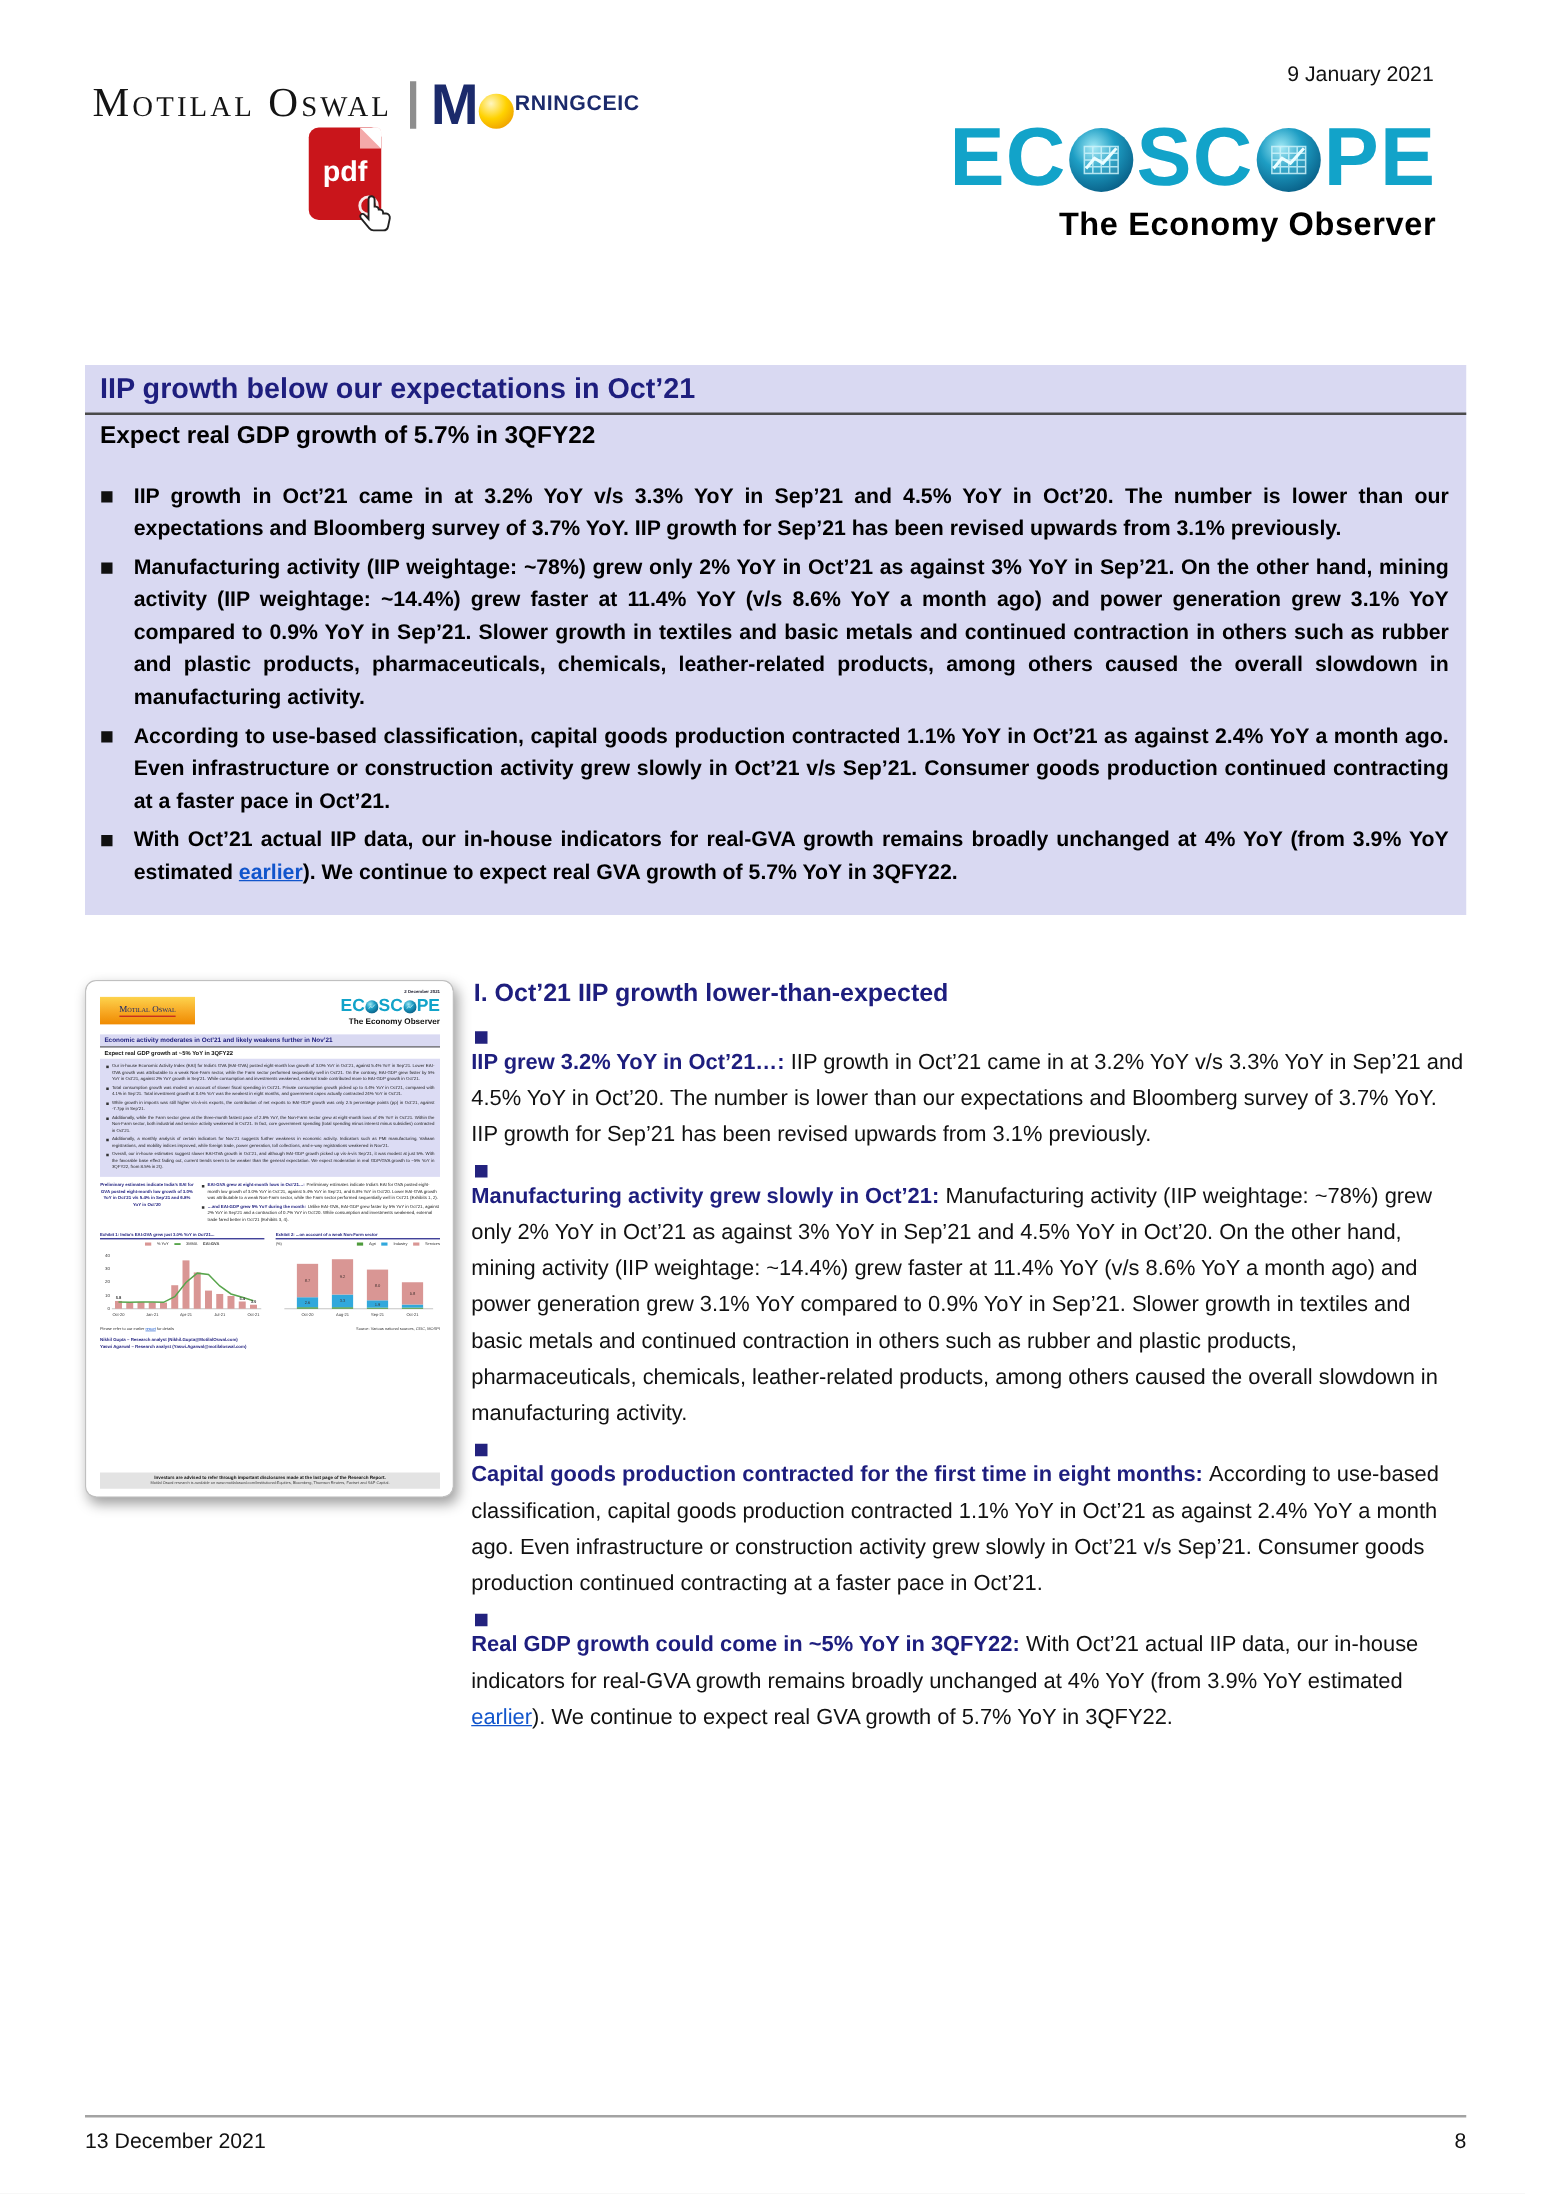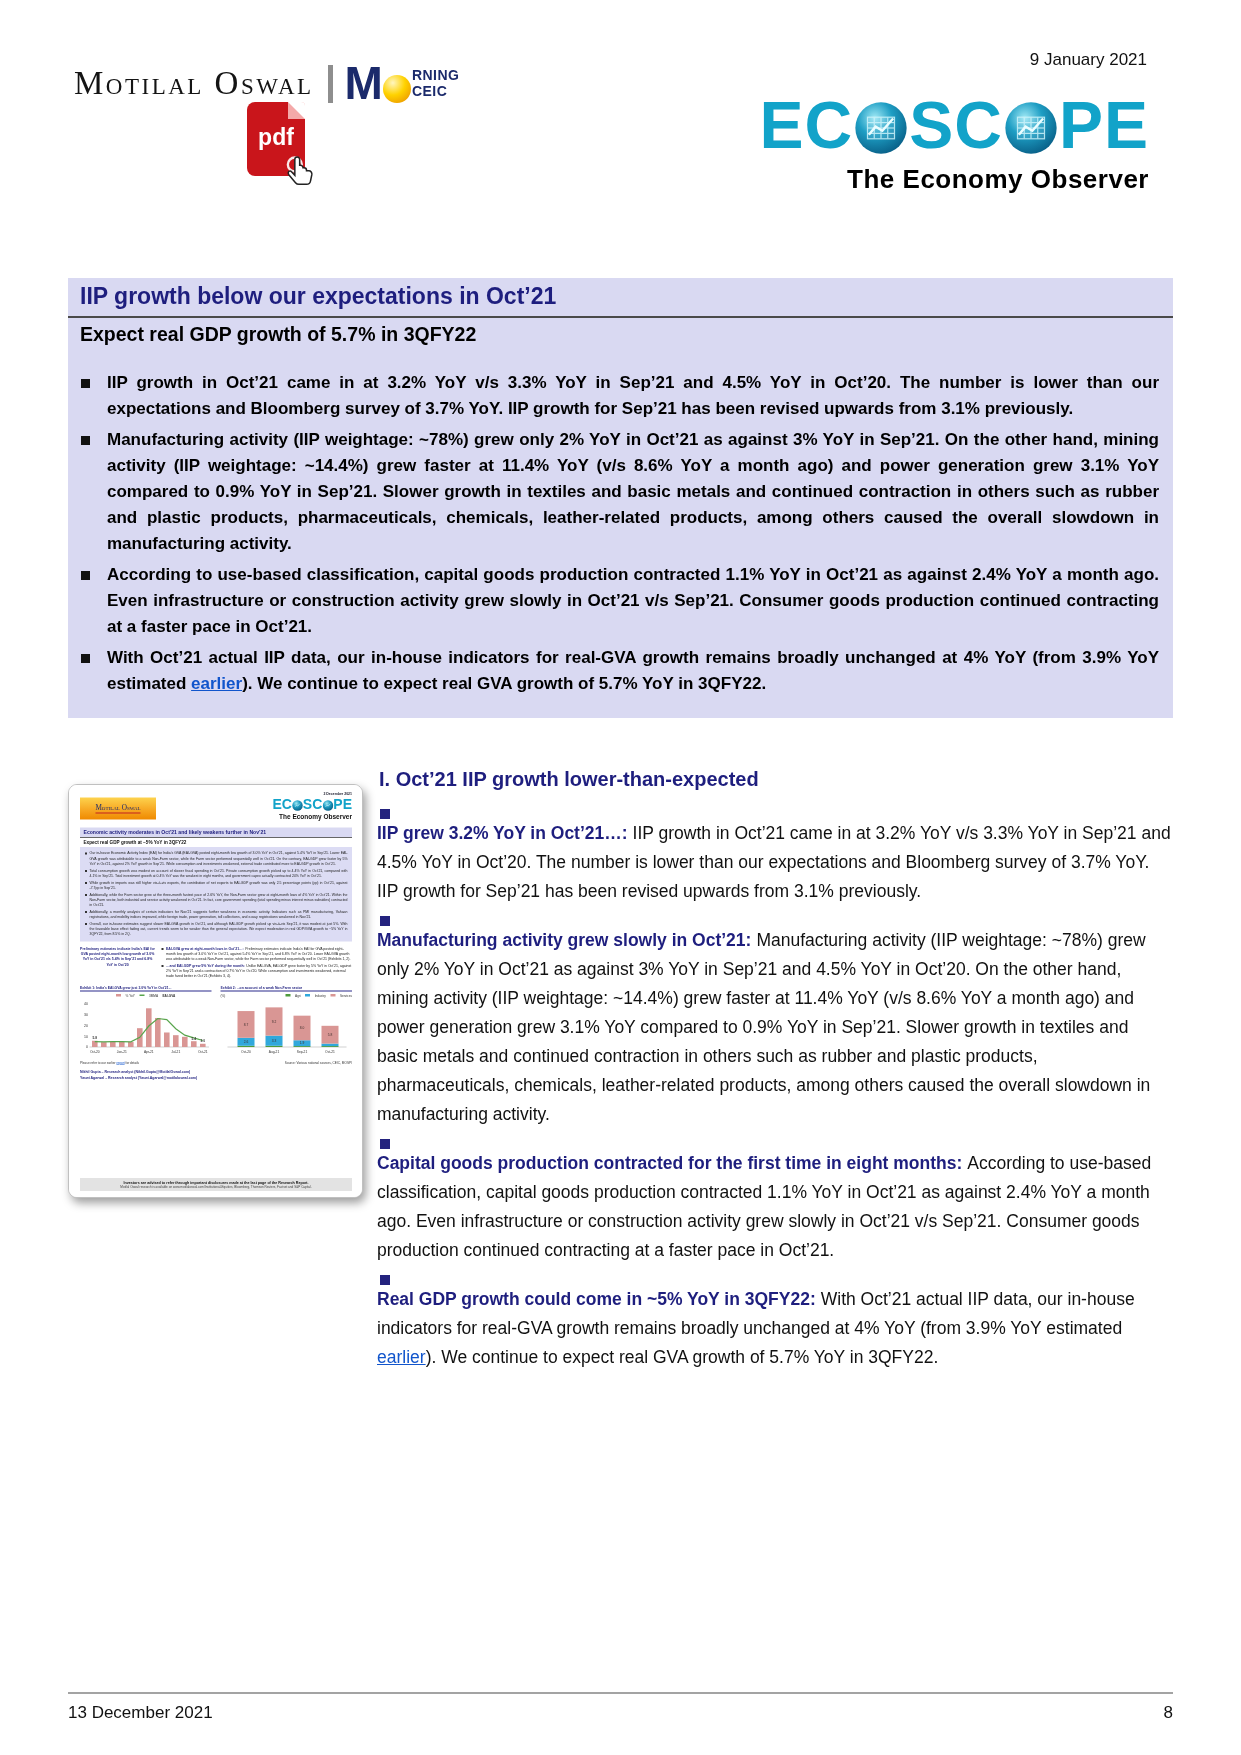--- a/index.html
+++ b/index.html
@@ -8,36 +8,36 @@
 
   
   .header { position:absolute; top:50px; left:68px; right:68px; height:200px; }
   .brand { position:absolute; left:6px; top:14px; display:flex; align-items:center; }
   .brand-name { font-family:"Liberation Serif", serif; font-variant:small-caps; font-size:33px; letter-spacing:2.5px; color:#141414; }
   .brand-sep { width:5px; height:38px; background:#8E8E8E; margin:0 12px 0 14px; }
   .mi { display:flex; align-items:center; color:#1B2A6B; }
   .mi-m { font-size:46px; font-weight:800; line-height:0.85; }
   .mi-ball { width:28px; height:28px; border-radius:50%; margin:10px 1px 0 0;
              background:radial-gradient(circle at 35% 28%, #FFF6C0, #FFD200 45%, #F0A500 78%, #D98E00); }
-  .mi-col { display:flex; flex-direction:column; font-weight:800; font-size:14px; line-height:1.1; letter-spacing:0.5px; }
+  .mi-col { display:flex; flex-direction:row; font-weight:800; font-size:17px; line-height:1.1; letter-spacing:0.5px; }
 
   .pdf-box { position:absolute; left:142px; top:52px; width:58px; height:74px; background:#C9151B; border-radius:8px; cursor:pointer;margin-left:37px; }
   .pdf-box::before { content:""; position:absolute; top:0; right:0; width:0; height:0;
                      border-bottom:17px solid #F4A9A9; border-right:17px solid #fff; border-top-right-radius:4px; }
   .pdf-text { color:#fff; font-weight:800; font-size:23px; text-align:center; margin-top:22px; }
   .hand { position:absolute; right:-14px; bottom:-16px; width:40px; height:40px; }
 
   .hdr-date { position:absolute; right:26px; top:0; font-size:17px; color:#111; }
   .logo-block { position:absolute; right:24px; top:42px; text-align:right; }
   .eco-logo { display:flex; align-items:center; justify-content:flex-end; font-size:66px; font-weight:800; color:#12A3C9; letter-spacing:1px; line-height:1; }
   .globe-big { width:54px; height:54px; margin:6px 1px 0; }
   .eco-sub { font-size:26px; font-weight:800; color:#000; margin-top:6px; letter-spacing:0.5px; }
 
   
-  .summary { position:absolute; left:68px; top:278px; width:1105px; background:#D9D9F2; }
+  .summary { position:absolute; left:68px; top:292px; width:1105px; background:#D9D9F2; }
   .sum-title { font-size:23px; font-weight:bold; color:#1E1E7E; padding:5px 12px 6px; border-bottom:2px solid #4A4A4A; }
   .sum-sub { font-size:19.5px; font-weight:bold; color:#000; padding:5px 12px 4px; }
   .sum-bullets { padding:20px 14px 16px 0; }
   .s-b { display:flex; font-size:17px; font-weight:bold; line-height:26px; color:#000; margin-bottom:5px; text-align:justify; }
   .s-marker { width:9px; height:9px; background:#111; margin:9px 17px 0 13px; flex:none; }
   a.link { color:#1155CC; text-decoration:underline; font-weight:inherit; }
 
   
   .two-col { position:absolute; left:68px; top:768px; width:1105px; display:flex; gap:14px; align-items:flex-start; }
 
@@ -71,21 +71,21 @@
   .sw.line { height:3px; }
   .t-unit { margin-right:auto; }
   .t-footnote { display:flex; justify-content:space-between; font-size:6.3px; color:#333; margin-top:2px; }
   .t-authors { margin-top:9px; font-size:7px; font-weight:bold; color:#1E1E7E; line-height:1.65; }
   .t-spacer { flex:1; }
   .t-disclaimer { background:#E3E3E3; text-align:center; padding:4px 8px 5px; }
   .t-disc-main { font-size:7.3px; font-weight:bold; color:#111; }
   .t-disc-sub { font-size:6.2px; color:#444; margin-top:1px; }
 
   
-  .article { flex:1; min-width:0; }
+  .article { flex:1; min-width:0;margin-top:16px; }
   .article h2 { font-size:20px; font-weight:bold; color:#1E1E7E; margin:0 0 8px 2px; }
   .a-b { display:flex; font-size:17.5px; line-height:29px; color:#111;flex-direction:column; }
   .a-marker { width:10px; height:10px; background:#23227E; margin:10px 16px 0 3px; flex:none; }
   .a-lead { font-weight:bold; color:#1E1E7E; margin-right:5px; }
 
   
   .footer { position:absolute; left:68px; right:68px; top:1692px; border-top:2px solid #a3a3a3; padding-top:9px;
             display:flex; justify-content:space-between; font-size:17px; color:#111; }
 
   .defs-hidden { position:absolute; width:0; height:0; overflow:hidden; }

